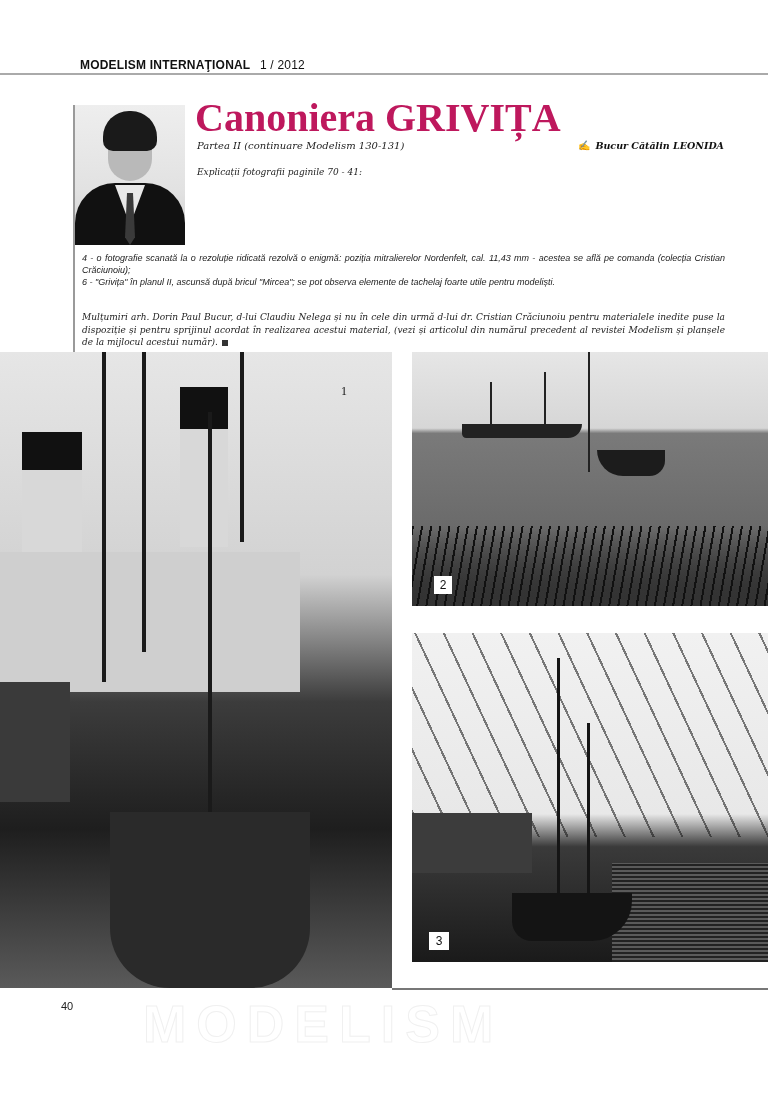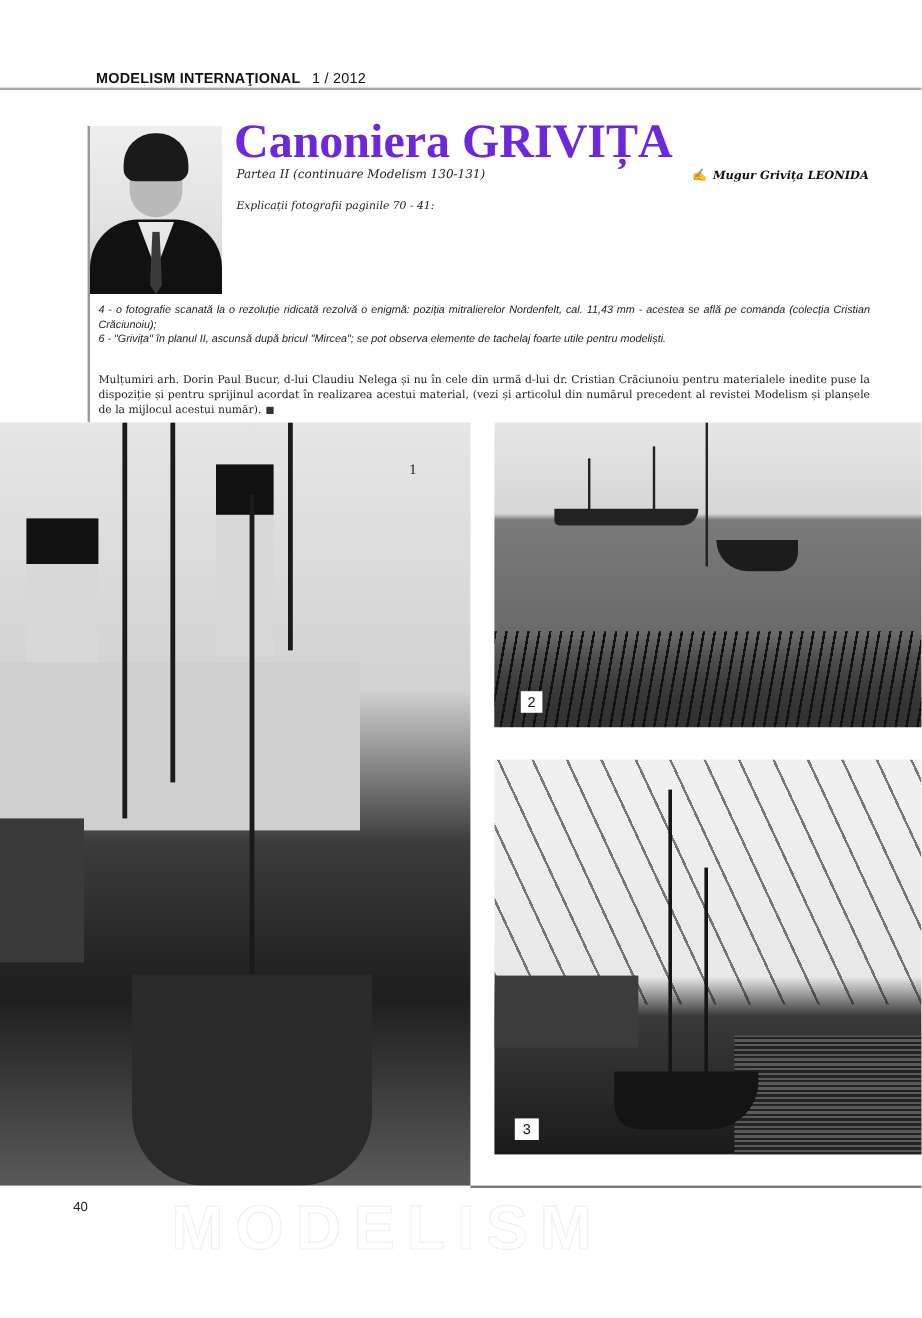--- a/index.html
+++ b/index.html
@@ -29,21 +29,21 @@
       overflow: hidden;
     }
     .portrait .hair { position: absolute; left: 28px; top: 6px; width: 54px; height: 40px; border-radius: 26px 26px 10px 10px; background: #1a1a1a; }
     .portrait .face { position: absolute; left: 33px; top: 18px; width: 44px; height: 58px; border-radius: 22px 22px 24px 24px; background: #b9b9b9; }
     .portrait .suit { position: absolute; left: 0; top: 78px; width: 110px; height: 70px; background: #111; border-radius: 40px 40px 0 0; }
     .portrait .shirt { position: absolute; left: 40px; top: 80px; width: 30px; height: 40px; background: #e8e8e8; clip-path: polygon(0 0, 100% 0, 50% 100%); }
     .portrait .tie { position: absolute; left: 50px; top: 88px; width: 10px; height: 52px; background: #3a3a3a; clip-path: polygon(20% 0, 80% 0, 100% 85%, 50% 100%, 0 85%); }
 
     .title {
       position: absolute; left: 195px; top: 96px;
-      font-family: "Liberation Serif", serif; font-size: 40px; color: #6d28d9; line-height: 44px;
+      font-family: "Liberation Serif", serif; font-size: 40px; color: #be185d; line-height: 44px;
     }
     .subtitle {
       position: absolute; left: 197px; top: 140px;
       font-family: "DejaVu Serif", serif; font-style: italic; font-size: 10px; color: #222;
     }
     .author {
       position: absolute; right: 44px; top: 140px;
       font-family: "DejaVu Serif", serif; font-style: italic; font-weight: bold; font-size: 9.5px; color: #111;
     }
     .author .pen { font-style: normal; margin-right: 5px; font-size: 10px; }
@@ -53,21 +53,21 @@
       font-family: "DejaVu Serif", serif; font-style: italic; font-size: 9px; line-height: 12px; color: #222;
       text-align: justify;
     }
     .captions-wide {
       position: absolute; left: 82px; top: 252px; width: 643px;
       font-family: Liberation Sans, sans-serif; font-style: italic; font-size: 9px; line-height: 12px; color: #222;
       text-align: justify;
     }
     .thanks {
       position: absolute; left: 82px; top: 311px; width: 643px;
-      font-family: "DejaVu Serif", serif; font-size: 9px; line-height: 12.5px; color: #222;
+      font-family: "DejaVu Serif", serif; font-style: italic; font-size: 9px; line-height: 12.5px; color: #222;
       text-align: justify;
     }
     .thanks .end { display: inline-block; width: 6px; height: 6px; background: #333; margin-left: 4px; vertical-align: middle; }
     .line { display: block; }
 
     .photo { position: absolute; overflow: hidden; background: #888; }
     .photo-1 {
       left: 0; top: 352px; width: 392px; height: 636px;
       background:
         linear-gradient(180deg, rgba(230,230,230,1) 0%, rgba(210,210,210,1) 35%, rgba(60,60,60,1) 55%, rgba(30,30,30,1) 75%, rgba(90,90,90,1) 100%);
@@ -140,21 +140,21 @@
   <div class="suit"></div>
   <div class="shirt"></div>
   <div class="tie"></div>
   <div class="face"></div>
   <div class="hair"></div>
 </div>
 
 <h1 class="title">Canoniera GRIVIȚA</h1>
 <div class="subtitle">Partea II (continuare Modelism 130-131)</div>
 <div class="author">
-  <span class="pen">✍</span><span>Mugur Grivița LEONIDA</span>
+  <span class="pen">✍</span><span>Bucur Cătălin LEONIDA</span>
 </div>
 
 <div class="captions">
   <span class="line">Explicații fotografii paginile 70 - 41:</span>
 </div>
 <div class="captions-wide">
   <span class="line">4 - o fotografie scanată la o rezoluție ridicată rezolvă o enigmă: poziția mitralierelor Nordenfelt, cal. 11,43 mm - acestea se află pe comanda (colecția Cristian Crăciunoiu);</span>
   <span class="line">6 - "Grivița" în planul II, ascunsă după bricul "Mircea"; se pot observa elemente de tachelaj foarte utile pentru modeliști.</span>
 </div>
 <div class="thanks">

